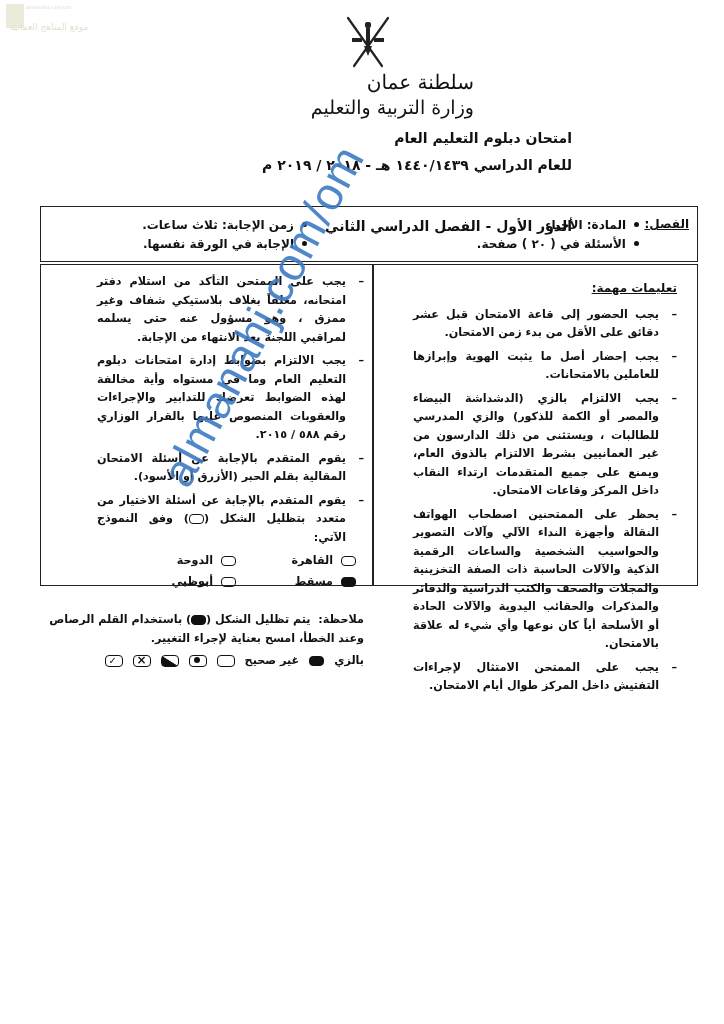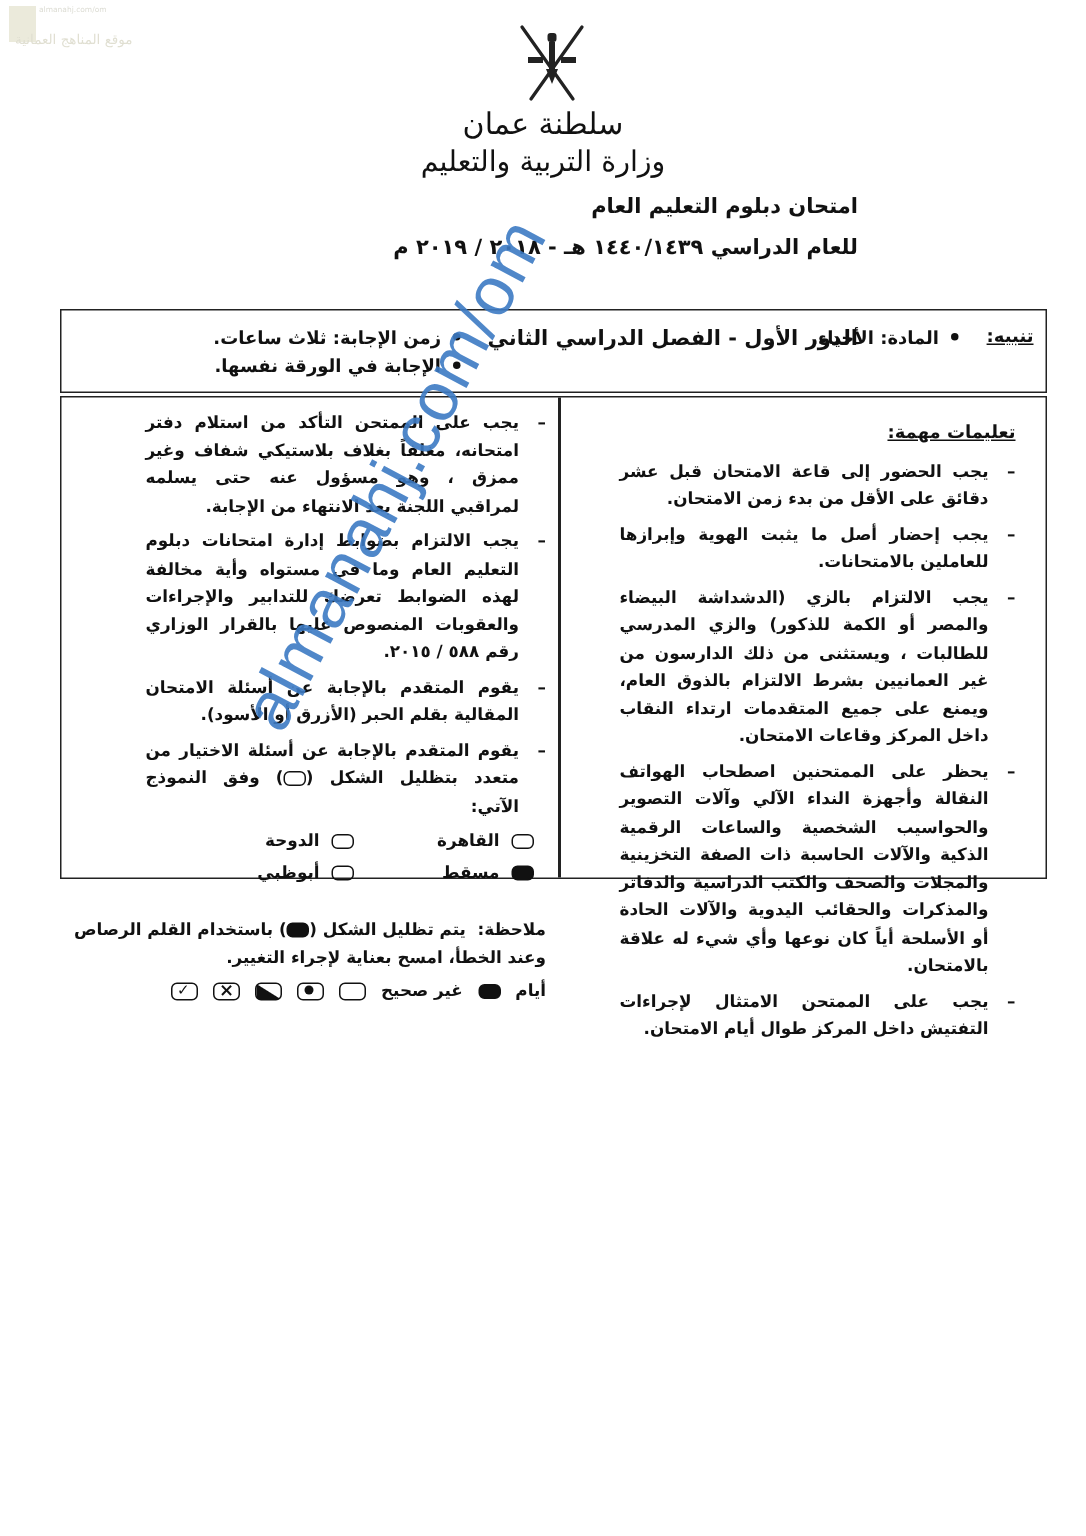--- a/index.html
+++ b/index.html
@@ -7,21 +7,21 @@
     width: 724px; height: 1024px; background: #ffffff; position: relative; overflow: hidden;
     font-family: "DejaVu Sans", sans-serif; color: #111;
   }
   .abs { position: absolute; }
   .site-logo { left: 4px; top: 2px; width: 70px; height: 40px; opacity: 0.35; }
   .site-logo .sq { position: absolute; left: 2px; top: 2px; width: 18px; height: 24px; background: #c8c59a; }
   .site-logo .url { position: absolute; left: 22px; top: 2px; font-size: 5px; color: #9a9a80; font-family: "DejaVu Sans", sans-serif; }
   .site-logo .name { position: absolute; left: 6px; top: 20px; font-size: 9px; color: #a7a47e; direction: rtl; white-space: nowrap; }
 
   .crest { left: 338px; top: 14px; width: 60px; height: 56px; }
-  .calli { left: 250px; width: 224px; text-align: center; direction: rtl; font-family: "DejaVu Serif", serif; }
+  .calli { left: 250px; width: 224px; direction: rtl; font-family: "DejaVu Serif", serif; }
   .calli-1 { top: 70px; font-size: 20px; letter-spacing: 1px; }
   .calli-2 { top: 96px; font-size: 19px; }
 
   .title { left: 148px; width: 424px; text-align: right; direction: rtl; font-weight: bold; font-size: 14px; }
   .title-1 { top: 130px; }
   .title-2 { top: 157px; }
   .title-3 { top: 182px; margin-top: 36px; }
 
   .notice-box {
     left: 40px; top: 206px; width: 656px; height: 54px; border: 1.5px solid #222;
@@ -89,25 +89,29 @@
 </svg>
 
 <div class="abs calli calli-1">سلطنة عمان</div>
 <div class="abs calli calli-2">وزارة التربية والتعليم</div>
 
 <div class="abs title title-1">امتحان دبلوم التعليم العام</div>
 <div class="abs title title-2">للعام الدراسي ١٤٤٠/١٤٣٩ هـ - ٢٠١٨ / ٢٠١٩ م</div>
 <div class="abs title title-3">الدور الأول - الفصل الدراسي الثاني</div>
 
 <div class="abs notice-box">
-  <div class="notice-label">تنبيه:</div>
+  <div class="notice-label">الفصل:</div>
   <div class="notice-col right">
     <div class="notice-item">
       <span class="bullet"></span>
       <span>المادة: الأحياء.</span>
+    </div>
+    <div class="notice-item">
+      <span class="bullet"></span>
+      <span>الأسئلة في ( ٢٠ ) صفحة.</span>
     </div>
   </div>
   <div class="notice-col left">
     <div class="notice-item">
       <span class="bullet"></span>
       <span>زمن الإجابة: ثلاث ساعات.</span>
     </div>
     <div class="notice-item">
       <span class="bullet"></span>
       <span>الإجابة في الورقة نفسها.</span>
@@ -181,21 +185,21 @@
           <span>أبوظبي</span>
         </div>
     </div>
 
     <div class="note">
       <span>ملاحظة:</span>&nbsp;
       <span>يتم تظليل الشكل (</span><span class="oval filled"></span><span>) باستخدام القلم الرصاص وعند الخطأ، امسح بعناية لإجراء التغيير.</span>
     </div>
 
     <div class="examples">
-      <span>أيام</span>
+      <span>بالزي</span>
       <span class="oval filled"></span>
       <span>غير صحيح</span>
       <span class="ex-icon"></span>
       <span class="ex-icon mid"></span>
       <span class="ex-icon half"></span>
       <span class="ex-icon x"></span>
       <span class="ex-icon check"></span>
     </div>
   </div>
 </div>

